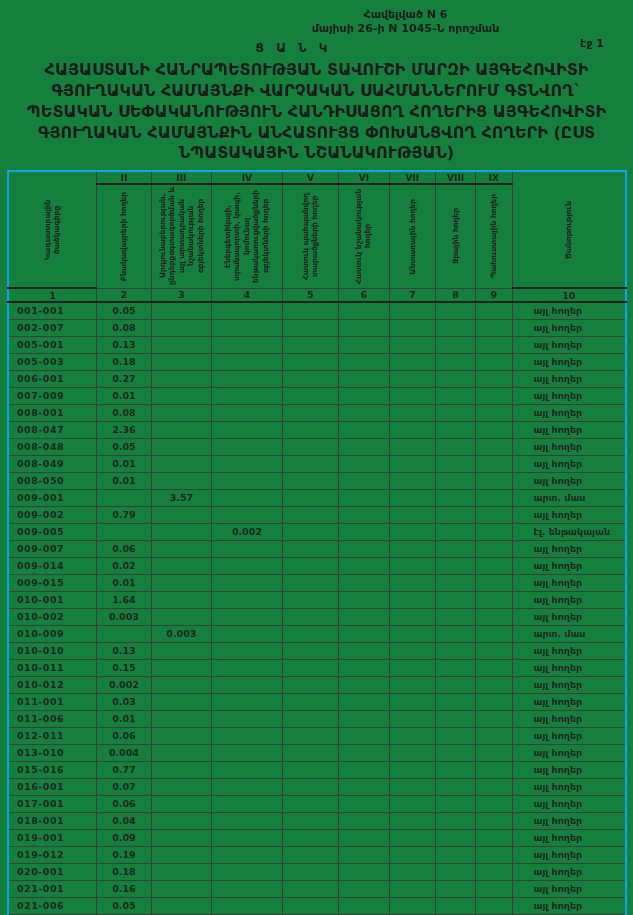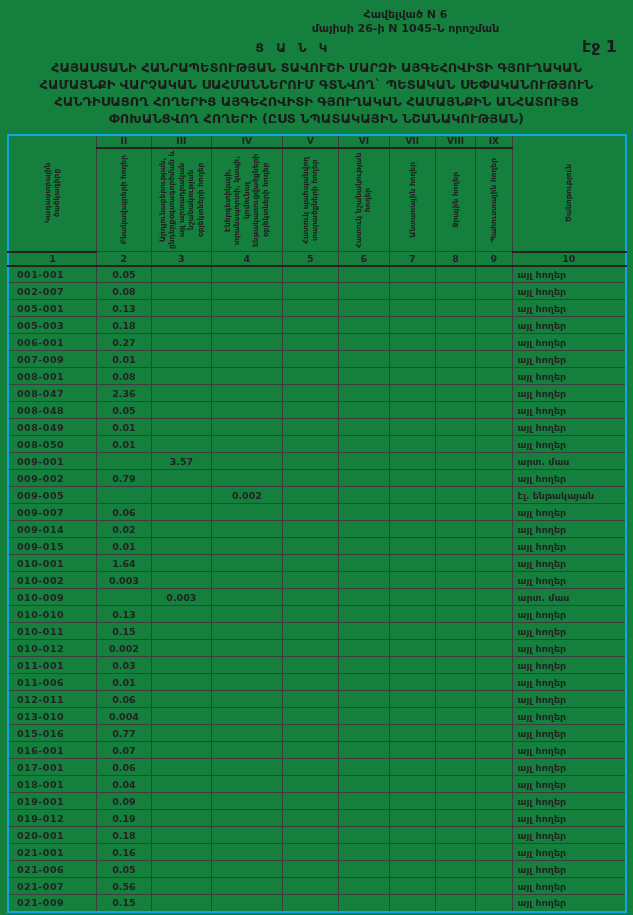--- a/index.html
+++ b/index.html
@@ -17,38 +17,38 @@
   .annex-block {
     padding-top: 8px;
     padding-left: 178px;
     text-align: center;
     font-weight: 700;
     font-size: 11px;
     line-height: 1.28;
   }
   .page-num {
     position: absolute;
-    top: 37px; right: 16px;
+    top: 37px; right: 29px;
     font-weight: 700;
-    font-size: 16px;
+    font-size: 11px;
   }
   .doc-kind {
     text-align: center;
     margin-top: 5px;
     margin-left: -46px;
     font-weight: 700;
     font-size: 12px;
     letter-spacing: 4px;
   }
   .doc-title {
     margin: 5px auto 0;
     width: 600px;
     text-align: center;
     font-weight: 700;
-    font-size: 13px;
+    font-size: 16px;
     line-height: 1.3;
   }
   
   table.land {
     border-collapse: collapse;
     table-layout: fixed;
     margin: 6px 0 0 7px;
     width: 620px;
     border: 2px solid #0ea5e9;
   }
@@ -77,21 +77,21 @@
     border-bottom: 2px solid #222;
   }
   tbody td {
     height: 17px;
     font-size: 9.5px;
     padding: 0 2px;
     border-color: #4a4a4a;
   }
   td.code  { text-align: left; padding-left: 8px; letter-spacing: .5px; }
   td.val   { text-align: center; }
-  td.note  { text-align: left; padding-left: 5px; }
+  td.note  { text-align: left; padding-left: 21px; }
   
   col.c1  { width: 88px; }
   col.c2  { width: 54px; }
   col.c3  { width: 60px; }
   col.c4  { width: 70px; }
   col.c5  { width: 56px; }
   col.c6  { width: 50px; }
   col.c7  { width: 46px; }
   col.c8  { width: 40px; }
   col.c9  { width: 36px; }

